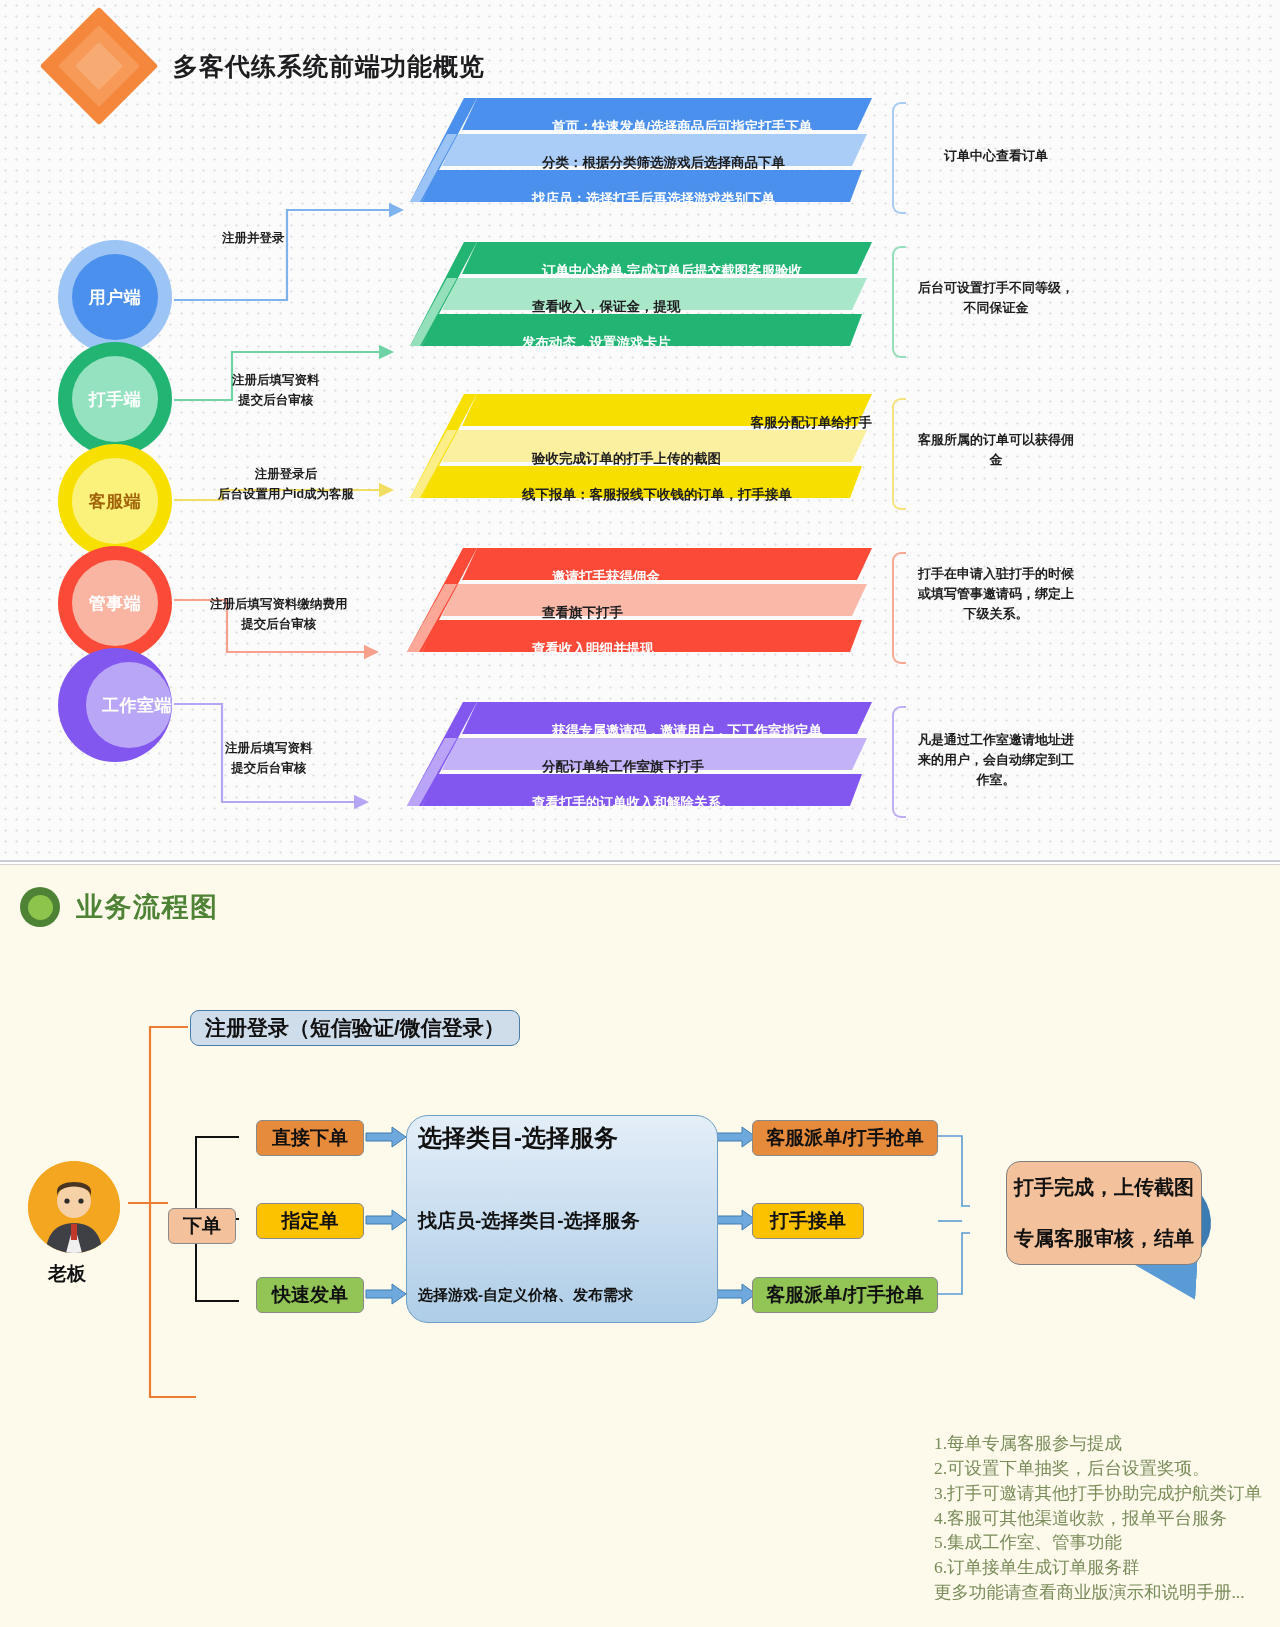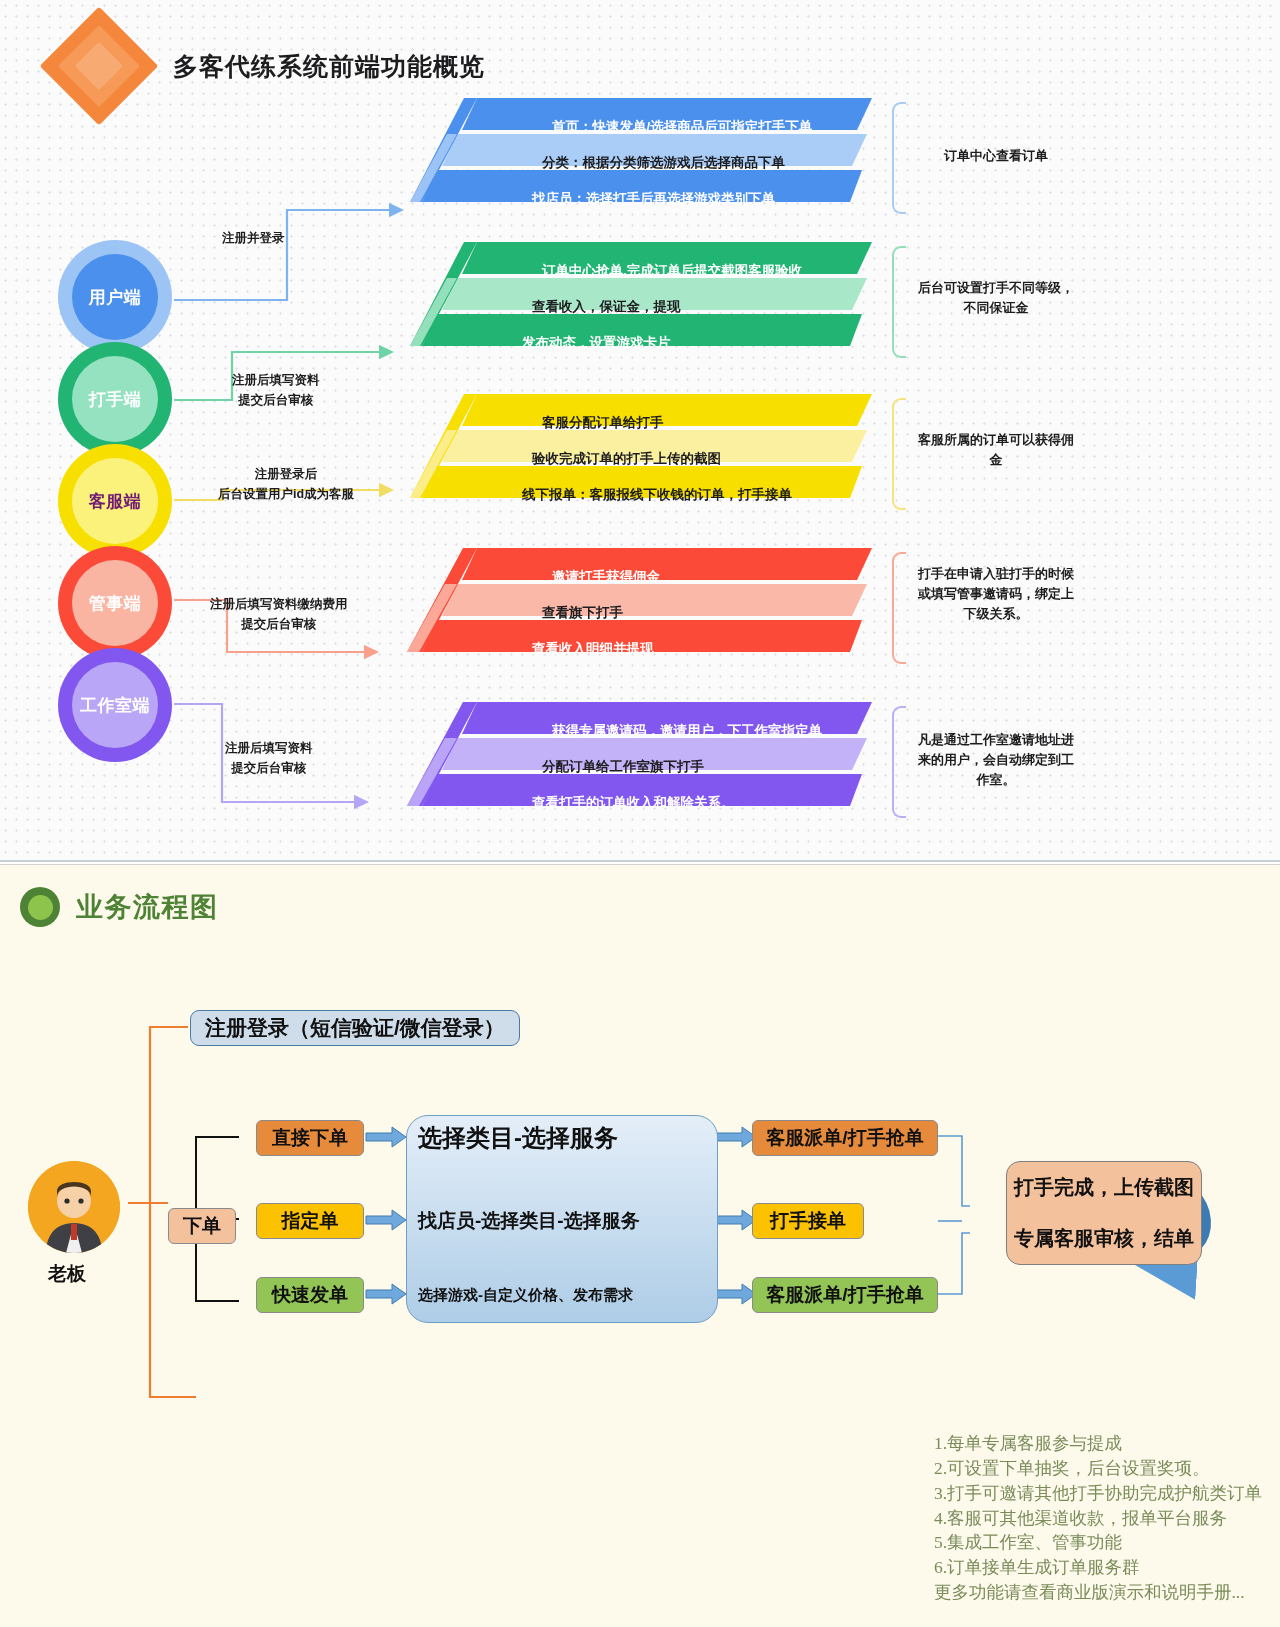--- a/index.html
+++ b/index.html
@@ -197,29 +197,29 @@
         <span>用户端</span>
       </div>
 
       <div class="circle" style="left:36px; top:330px; width:114px; height:114px; background:#21b473;">
         <div class="inner" style="background:#94e2bf;"></div>
         <span>打手端</span>
       </div>
 
       <div class="circle" style="left:36px; top:432px; width:114px; height:114px; background:#f7e000;">
         <div class="inner" style="background:#fbf27c;"></div>
-        <span style="color:#701a75;text-align:right;">客服端</span>
+        <span style="color:#a16207;text-align:right;">客服端</span>
       </div>
 
       <div class="circle" style="left:36px; top:534px; width:114px; height:114px; background:#fb4b38;">
         <div class="inner" style="background:#f9b4a2;"></div>
         <span>管事端</span>
       </div>
 
-      <div class="circle" style="left:36px; top:636px; width:114px; height:114px; background:#8257f0;">
+      <div class="circle" style="left:36px; top:636px; width:114px; height:114px; background:#8257f0;justify-content:flex-end;">
         <div class="inner" style="background:#b9a6f7;"></div>
         <span>工作室端</span>
       </div>
 
       <svg style="position:absolute; left:0; top:0; width:1236px; height:838px; pointer-events:none;">
         <defs>
           <marker id="ah-blue" markerWidth="7" markerHeight="7" refX="6" refY="3.3" orient="auto">
               <path d="M0,0 L7,3.3 L0,6.6 z" fill="#7fb3ef"></path>
             </marker>
           <marker id="ah-green" markerWidth="7" markerHeight="7" refX="6" refY="3.3" orient="auto">
@@ -296,21 +296,21 @@
         <span class="par-txt">发布动态，设置游戏卡片</span>
         </div>
 
       <svg style="position:absolute;left:370px;top:382px;width:480px;height:110px;">
         <polygon points="85,0 480,0 465,32 70,32" fill="#f7e000"></polygon>
         <polygon points="65,36 475,36 460,68 50,68" fill="#fbf0a0"></polygon>
         <polygon points="45,72 470,72 458,104 30,104" fill="#f7e000"></polygon>
         <polygon points="85,0 30,104 18,104 72,0" fill="#f7e000"></polygon>
         <polygon points="65,36 28,104 18,104 55,36" fill="#fbf0a0" opacity=".85"></polygon>
       </svg>
-      <div class="par" style="left:370px; top:384px; width:480px; padding-left:150px; color:#1d1d1f;">
+      <div class="par" style="left:370px; top:384px; width:480px; padding-left:150px; color:#1d1d1f;justify-content:flex-end;">
         <span class="par-txt">客服分配订单给打手</span>
         </div>
       <div class="par" style="left:370px; top:420px; width:480px; padding-left:140px; color:#1d1d1f;">
         <span class="par-txt">验收完成订单的打手上传的截图</span>
         </div>
       <div class="par" style="left:370px; top:456px; width:480px; padding-left:130px; color:#1d1d1f;">
         <span class="par-txt">线下报单：客服报线下收钱的订单，打手接单</span>
         </div>
 
       <svg style="position:absolute;left:355px;top:536px;width:495px;height:110px;">

